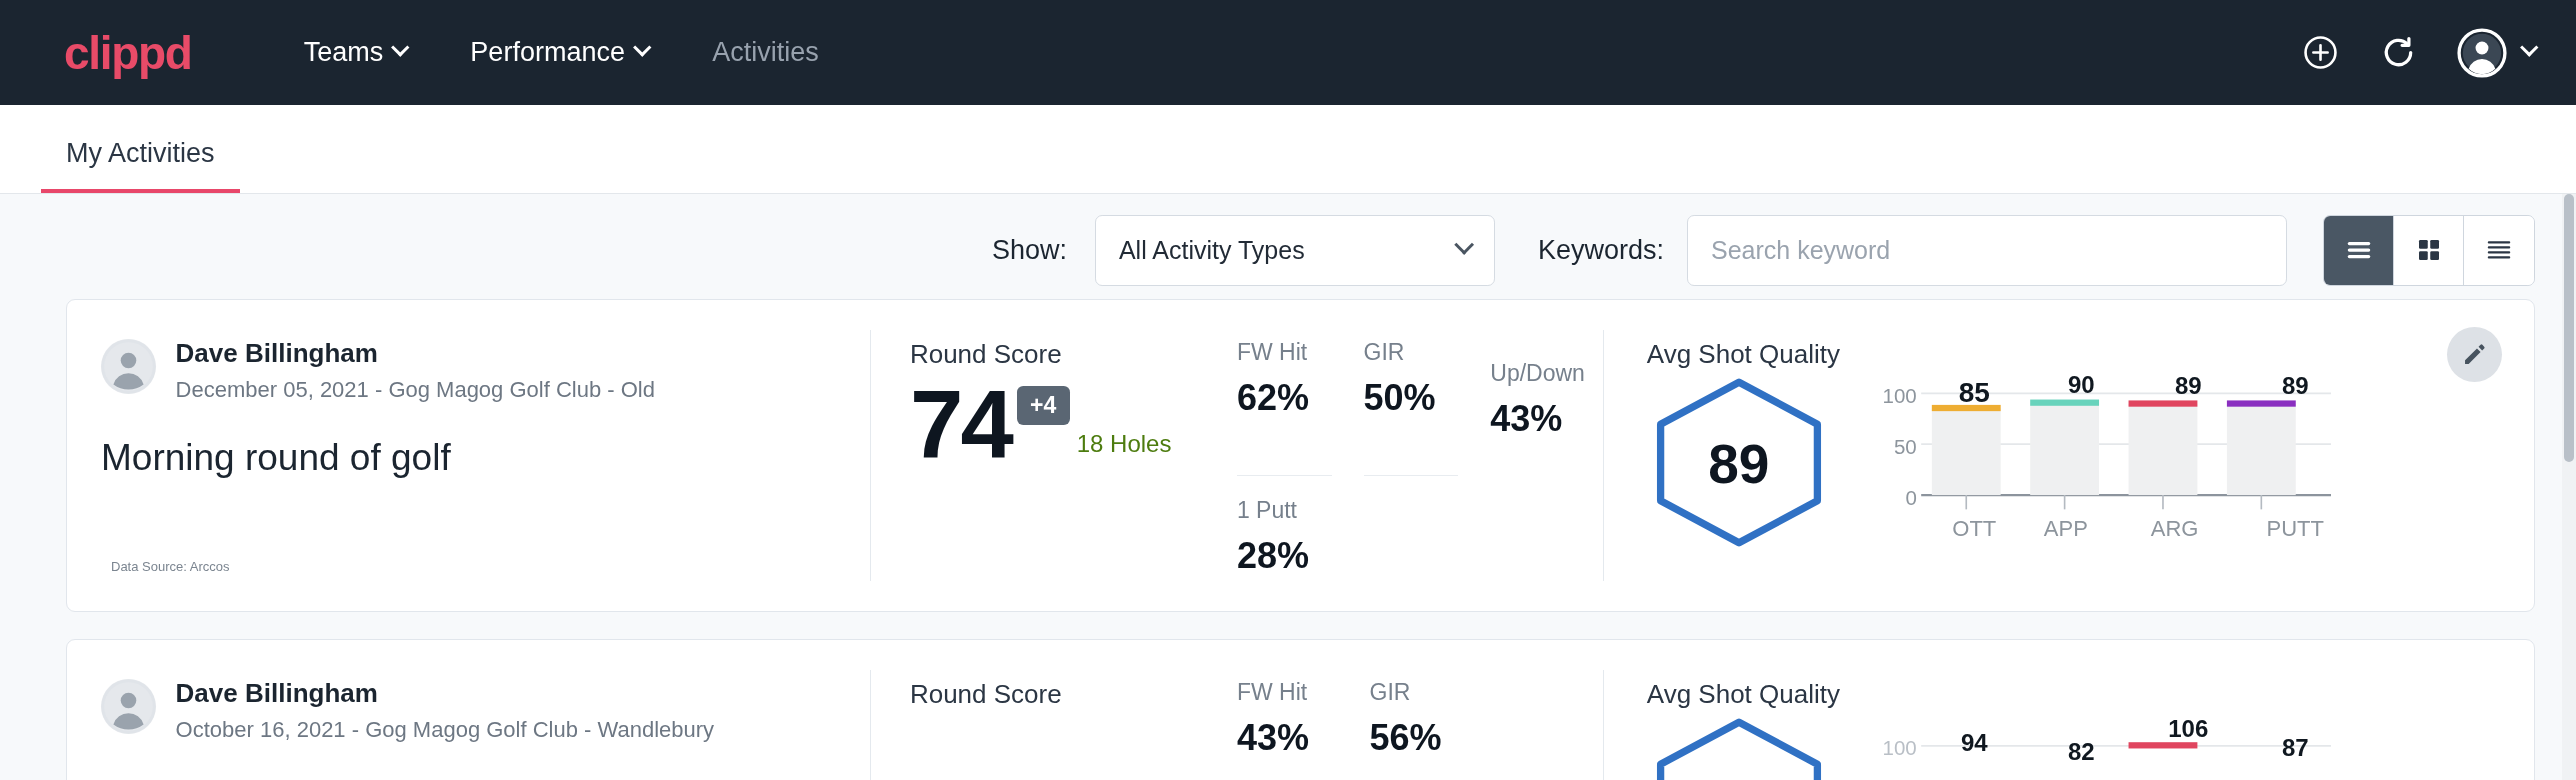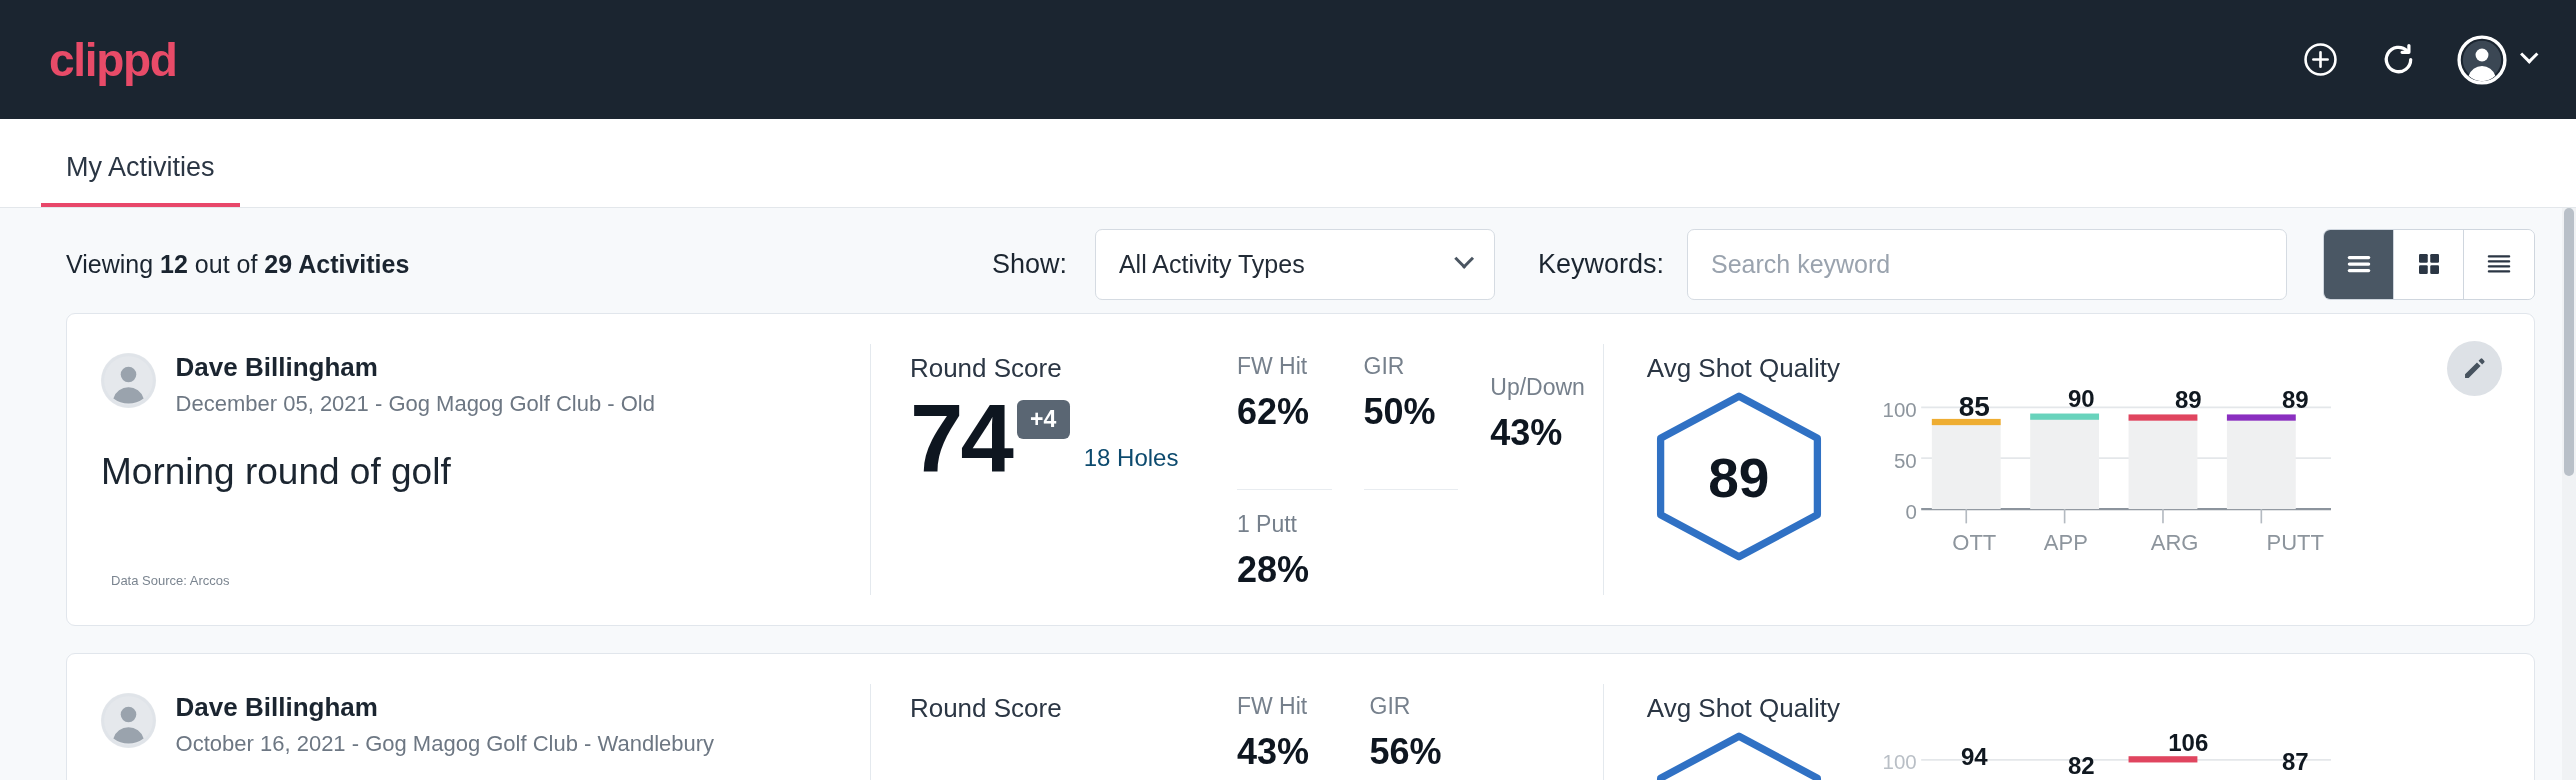--- a/index.html
+++ b/index.html
@@ -5,25 +5,25 @@
   * { box-sizing: border-box; margin: 0; padding: 0; }
   html, body {
     width: 2576px; height: 780px;
     font-family: "Liberation Sans", sans-serif;
     background: #ffffff;
     overflow: hidden;
   }
 
   
   .topnav {
-    height: 119px;
+    height: 105px;
     background: #1b2530;
     display: flex;
     align-items: center;
-    padding: 0 41px 0 49px;
+    padding: 0 41px 0 64px;
     position: relative;
   }
   .logo {
     font-size: 46px;
     font-weight: 700;
     color: #e84b68;
     letter-spacing: -1.3px;
     margin-right: 80px;
     line-height: 1;
   }
@@ -161,21 +161,21 @@
   .seclabel { font-size: 26px; color: #2b3644; }
   .bignum-row { display: flex; align-items: flex-end; margin-top: 9px; }
   .bignum { font-size: 96px; font-weight: 700; color: #0e1620; line-height: 0.95; letter-spacing: -2.7px; }
   .badge {
     background: #5a6673; color: #fff;
     font-size: 23px; font-weight: 700;
     padding: 6.2px 13.4px; border-radius: 6.2px;
     align-self: flex-start;
     margin-top: 7.1px; margin-left: 5.4px;
   }
-  .holes { font-size: 24px; color: #0c4a6e; margin-left: 14px; margin-bottom: 12.5px; }
+  .holes { font-size: 24px; color: #4d7c0f; margin-left: 7px; margin-bottom: 12.5px; }
   .score-stack { display: flex; align-items: flex-start; }
 
   .col-stats { width: 375px; padding: 39px 0 0 9px; display: grid; grid-template-columns: 1fr 1fr 1fr; column-gap: 32px; }
   .statcell { padding-right: 18px; }
   .statcell.top { border-bottom: 0.9px solid #e8ecf0; padding-bottom: 21.4px; }
   .statcell.bot { padding-top: 21.4px; }
   .statlbl { font-size: 23px; color: #76808c; }
   .statval { font-size: 36px; font-weight: 700; color: #0e1620; margin-top: 10.7px; }
 
   .col-quality { flex: 1; padding: 39px 0 0 43px; position: relative; }
@@ -208,20 +208,33 @@
     width: 10.7px; height: 268px;
     background: #b9c0c8; border-radius: 5.4px;
   }
 </style>
 </head>
 <body>
 
 <div class="topnav">
   <div class="logo">clippd</div>
 
+  <div class="navlinks">
+    <div class="navitem">
+      <span>Teams</span>
+      <span class="chev"></span>
+    </div>
+    <div class="navitem">
+      <span>Performance</span>
+      <span class="chev"></span>
+    </div>
+    <div class="navitem muted">
+      <span>Activities</span>
+    </div>
+  </div>
 
   <div class="nav-right">
     <div class="icon-btn">
       <svg width="39" height="39" viewBox="0 0 24 24" fill="none" stroke="#ffffff" stroke-width="1.6">
         <circle cx="12" cy="12" r="9.2"></circle>
           <path d="M12 7.6v8.8M7.6 12h8.8" stroke-linecap="round"></path>
       </svg>
     </div>
     <div class="icon-btn">
       <svg width="39" height="39" viewBox="0 0 24 24" fill="none" stroke="#ffffff" stroke-width="2" stroke-linecap="round">
@@ -243,26 +256,20 @@
 
 <div class="tabbar">
   <div class="tab active">
     <span>My Activities</span>
   </div>
 </div>
 
 <div class="content">
 
   <div class="filterrow">
-    <div class="viewing">
-      <span>Viewing</span>
-      <b>12</b>
-      <span>out of</span>
-      <b>29 Activities</b>
-    </div>
 
     <div class="showlabel">Show:</div>
     <div class="select">
       <span>All Activity Types</span>
       <span class="caret"></span>
     </div>
 
     <div class="kwlabel">Keywords:</div>
     <input class="search" placeholder="Search keyword" style="">
 

